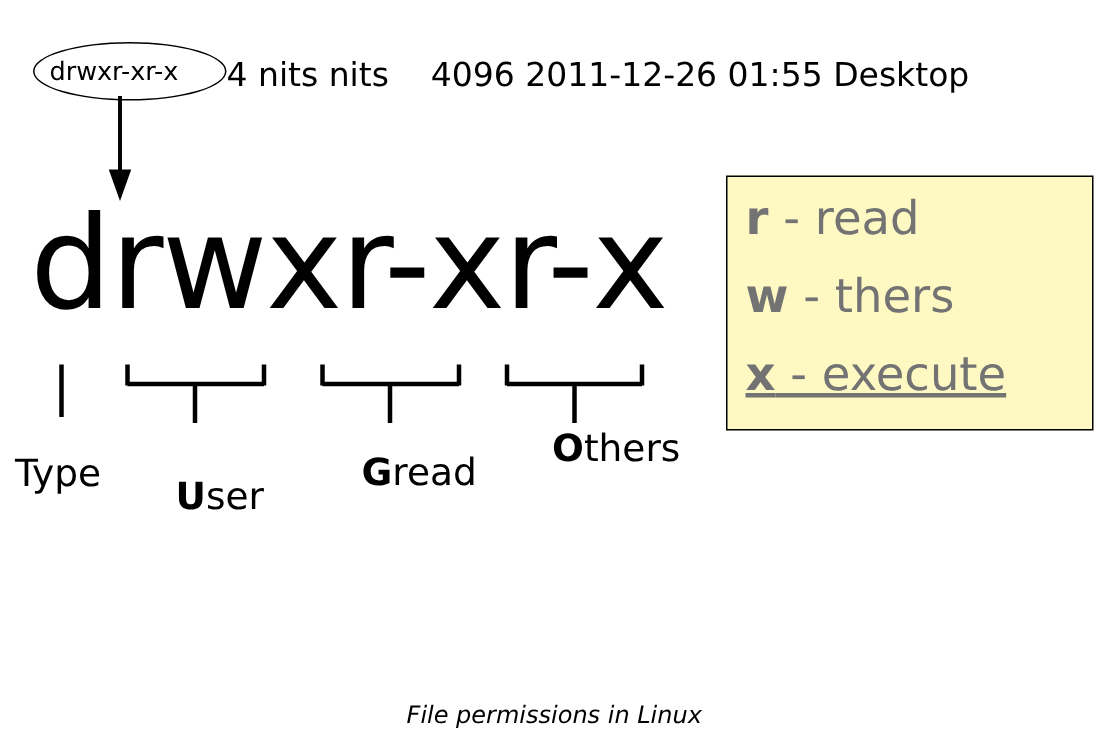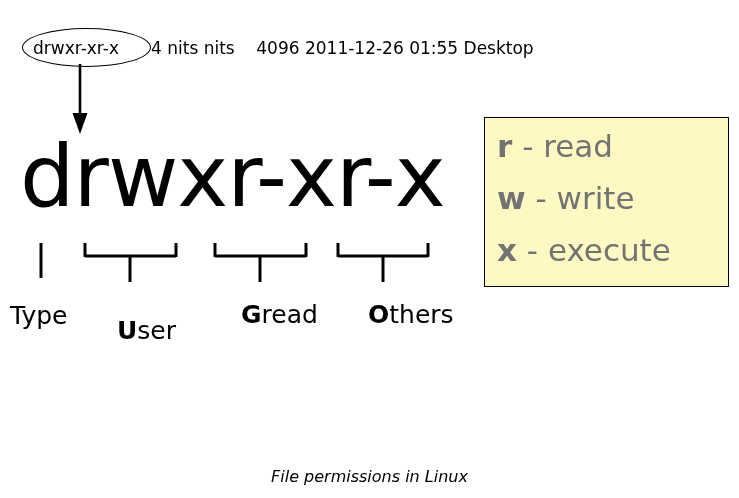--- a/index.html
+++ b/index.html
@@ -17,21 +17,21 @@
     color: #000000;
     margin-top: 12px;
   }
 
   
   .ls-line {
     position: absolute;
     top: 26px;
     left: 28px;
     font-family: "DejaVu Sans", sans-serif;
-    font-size: 17px;
+    font-size: 22px;
     white-space: pre;
     color: #000000;
   }
   .ls-perm {
     position: absolute;
     top: 26px;
     left: 33px;
     font-size: 17px;
     white-space: pre;
     color: #000000;
@@ -83,21 +83,21 @@
     position: absolute;
     font-family: "DejaVu Sans", sans-serif;
     font-size: 25px;
     color: #000000;
     white-space: pre;
   }
   .label b { font-weight: bold; }
   .label-type { left: 10px;  top: 289px; }
   .label-user { left: 117px; top: 304px; }
   .label-group{ left: 241px; top: 288px; }
-  .label-others{left: 368px; top: 288px; text-align: center; }
+  .label-others{left: 368px; top: 272px; text-align: center; }
 
   
   .legend {
     position: absolute;
     left: 484px;
     top: 105px;
     width: 245px;
     height: 170px;
     border: 1.6px solid #000000;
     box-sizing: border-box;
@@ -110,21 +110,21 @@
     color: #737373;
     white-space: pre;
     font-family: "DejaVu Sans", sans-serif;
   }
   .legend-row .key {
     font-weight: bold;
     color: #737373;
   }
   .legend-row-0 { top: 10px; }
   .legend-row-1 { top: 62px; }
-  .legend-row-2 { top: 114px; }
+  .legend-row-2 { top: 114px; text-decoration: underline; }
 
   
   .caption {
     position: absolute;
     left: 0;
     top: 455px;
     width: 739px;
     text-align: center;
     font-family: "DejaVu Sans", sans-serif;
     font-style: italic;
@@ -168,19 +168,19 @@
     <line x1="383" y1="244" x2="383" y2="270" stroke="#000000" stroke-width="3"></line>
   </svg>
 
   <div class="label label-type"><span>T</span><span>ype</span></div>
   <div class="label label-user"><b>U</b><span>ser</span></div>
   <div class="label label-group"><b>G</b><span>read</span></div>
   <div class="label label-others"><b>O</b><span>thers</span></div>
 
   <div class="legend">
     <div class="legend-row legend-row-0"><span class="key">r</span><span> - read</span></div>
-    <div class="legend-row legend-row-1"><span class="key">w</span><span> - write</span></div>
+    <div class="legend-row legend-row-1"><span class="key">w</span><span> - thers</span></div>
     <div class="legend-row legend-row-2"><span class="key">x</span><span> - execute</span></div>
   </div>
 
   <div class="caption">File permissions in Linux</div>
 
 </div>
 
 </body></html>

